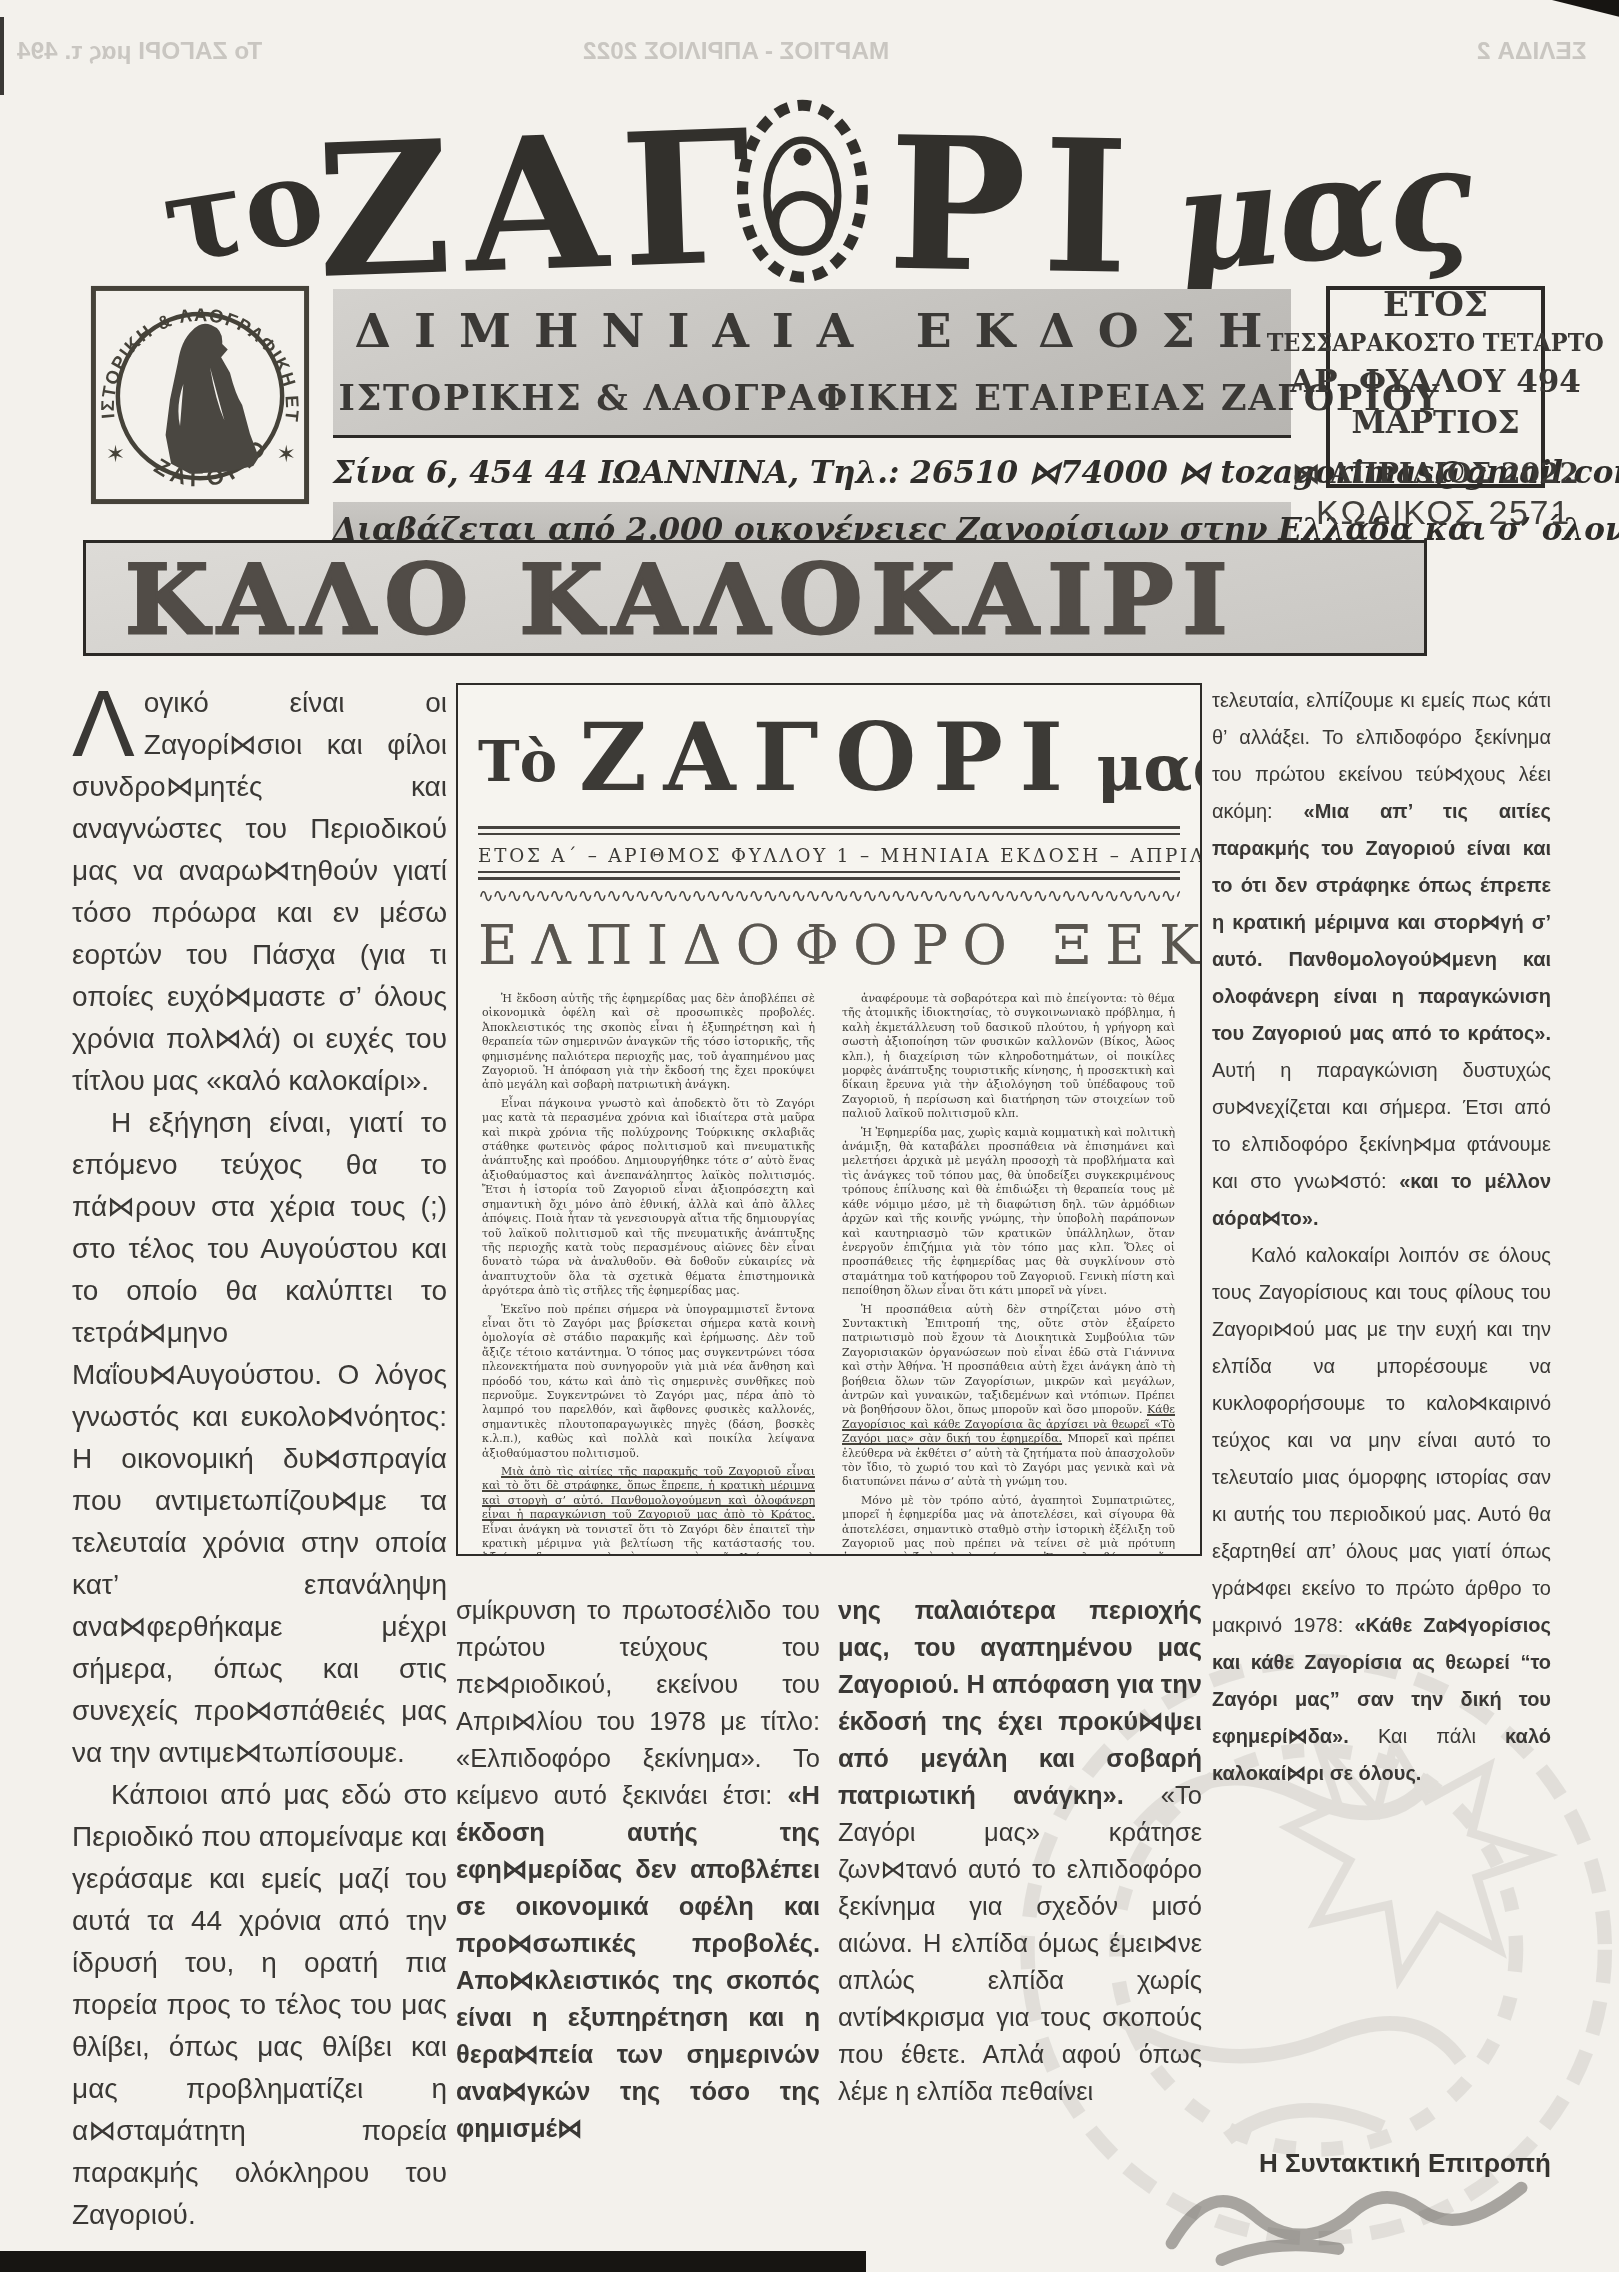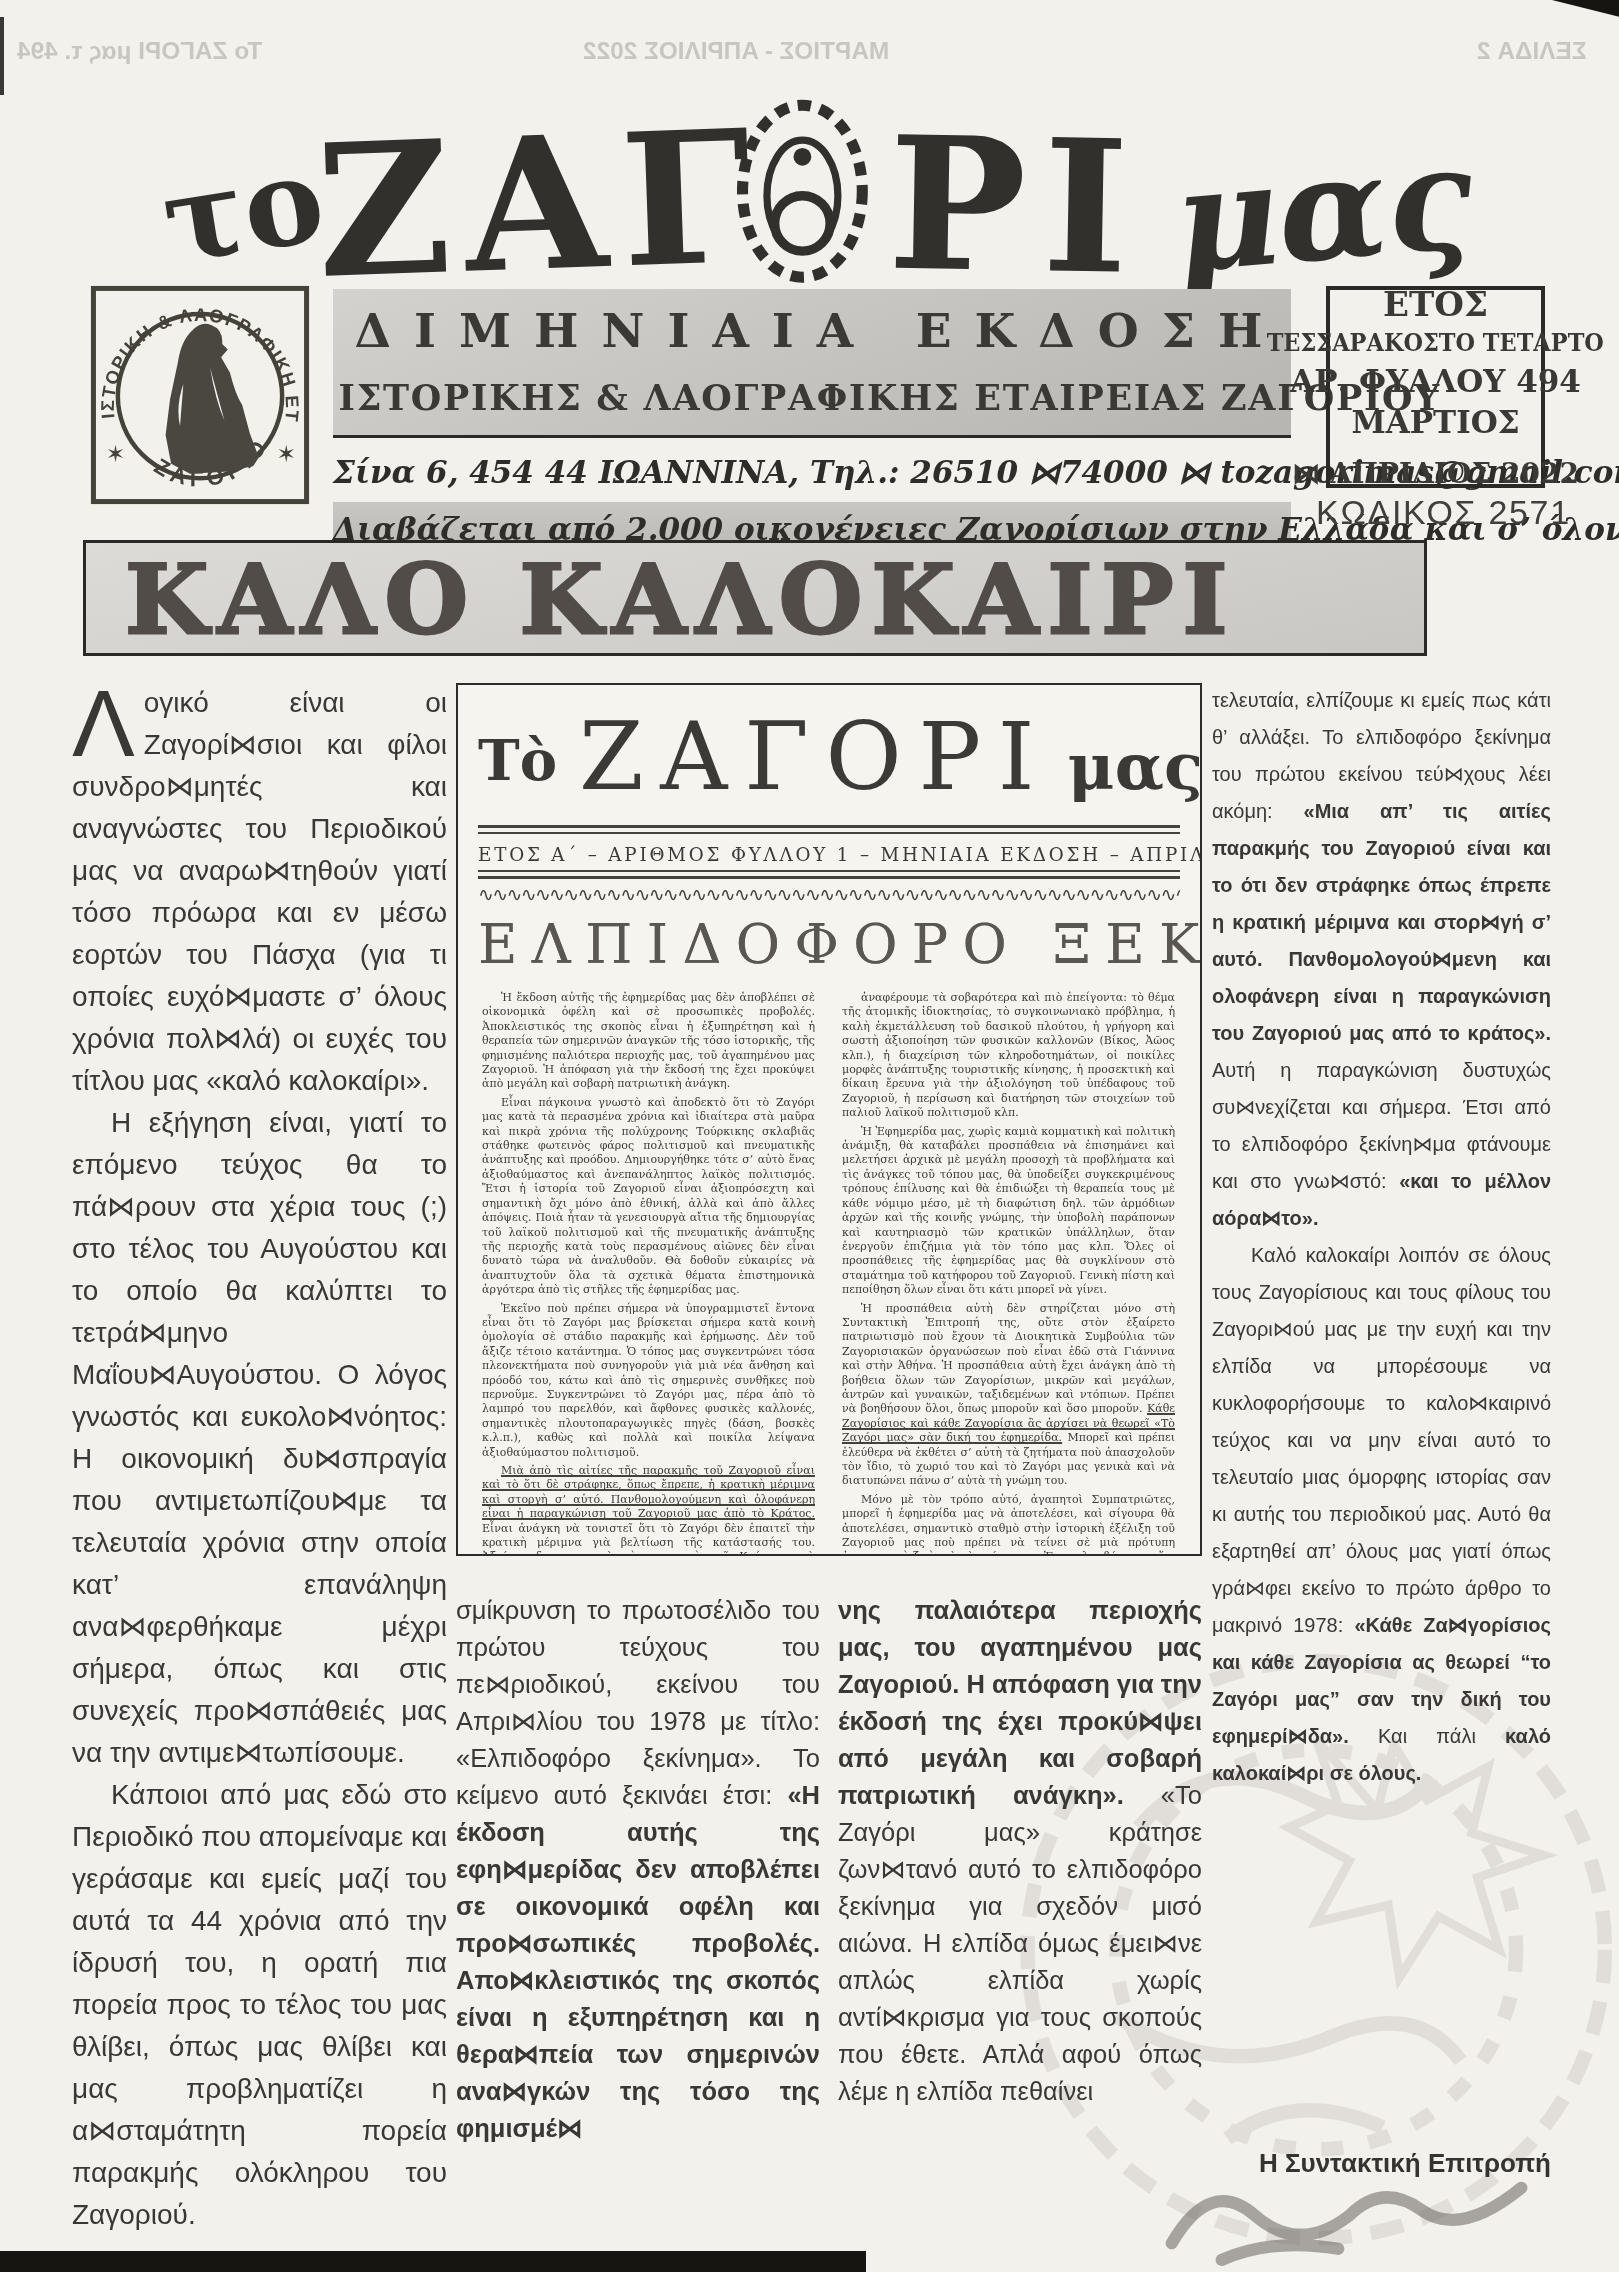--- a/index.html
+++ b/index.html
@@ -60,21 +60,21 @@
   .u{text-decoration:underline;text-decoration-thickness:2.2px;text-decoration-skip-ink:none;text-decoration-color:#454239;}
   .dropcap{float:left;font-size:94px;line-height:71px;padding:5.6px 9px 0 0;color:#3a3835;}
   .art-signature{position:absolute;left:1140px;top:1466px;width:339px;text-align:right;
                  font-size:26px;font-weight:bold;color:#35332f;}
   
   .clip{position:absolute;left:384px;top:1.1px;width:746px;height:873px;border:2.8px solid #2e2c29;
         background:#f6f4ef;box-sizing:border-box;padding:14.4px 20px;overflow:hidden;
         font-family:"DejaVu Serif",serif;color:#3c3a36;}
   .clip-masthead{text-align:center;white-space:nowrap;margin-top:3.3px;}
   .cm-to{font-size:56px;font-weight:bold;vertical-align:9px;margin-right:22px;}
-  .cm-zagori{font-size:93px;font-weight:normal;letter-spacing:16.7px;}
+  .cm-zagori{font-size:93px;font-weight:bold;letter-spacing:16.7px;}
   .cm-mas{font-size:64px;font-weight:bold;margin-left:16.7px;}
   .rule{height:2.8px;background:#45423e;margin-top:14.4px;}
   .rule.thin{height:1.7px;margin-top:3.9px;}
   .clip-dateline{text-align:center;font-size:18.3px;letter-spacing:2.8px;margin:10px 0 5.6px 0;white-space:nowrap;}
   .wavy{overflow:hidden;white-space:nowrap;font-size:19px;letter-spacing:-1.7px;color:#45423e;margin-top:7.8px;line-height:16.7px;}
   .clip-headline{text-align:center;font-size:54px;letter-spacing:14.4px;color:#5a5650;margin:10px 0 11px 0;
                  white-space:nowrap;text-shadow:0 0 0.6px #8a857e;}
   .clip-cols{position:relative;}
   .clip-col{position:absolute;top:0;width:341px;text-align:justify;font-size:11px;line-height:14.4px;
             height:575px;overflow:hidden;}

